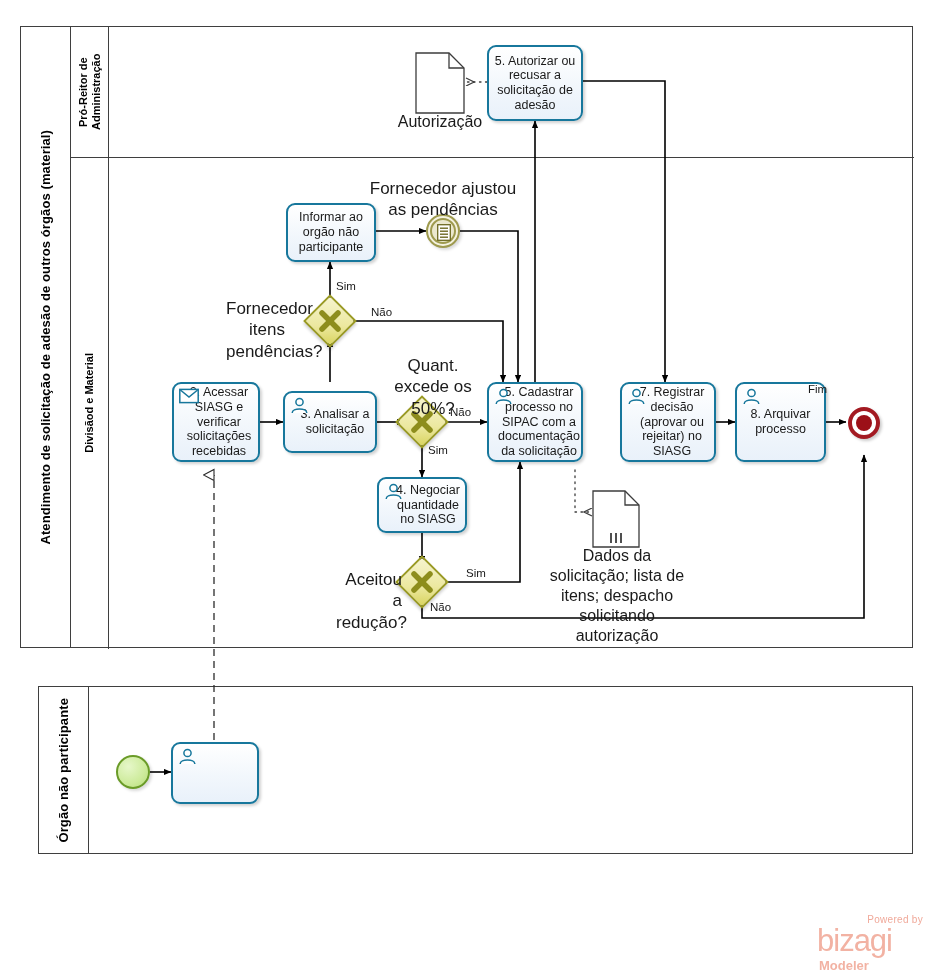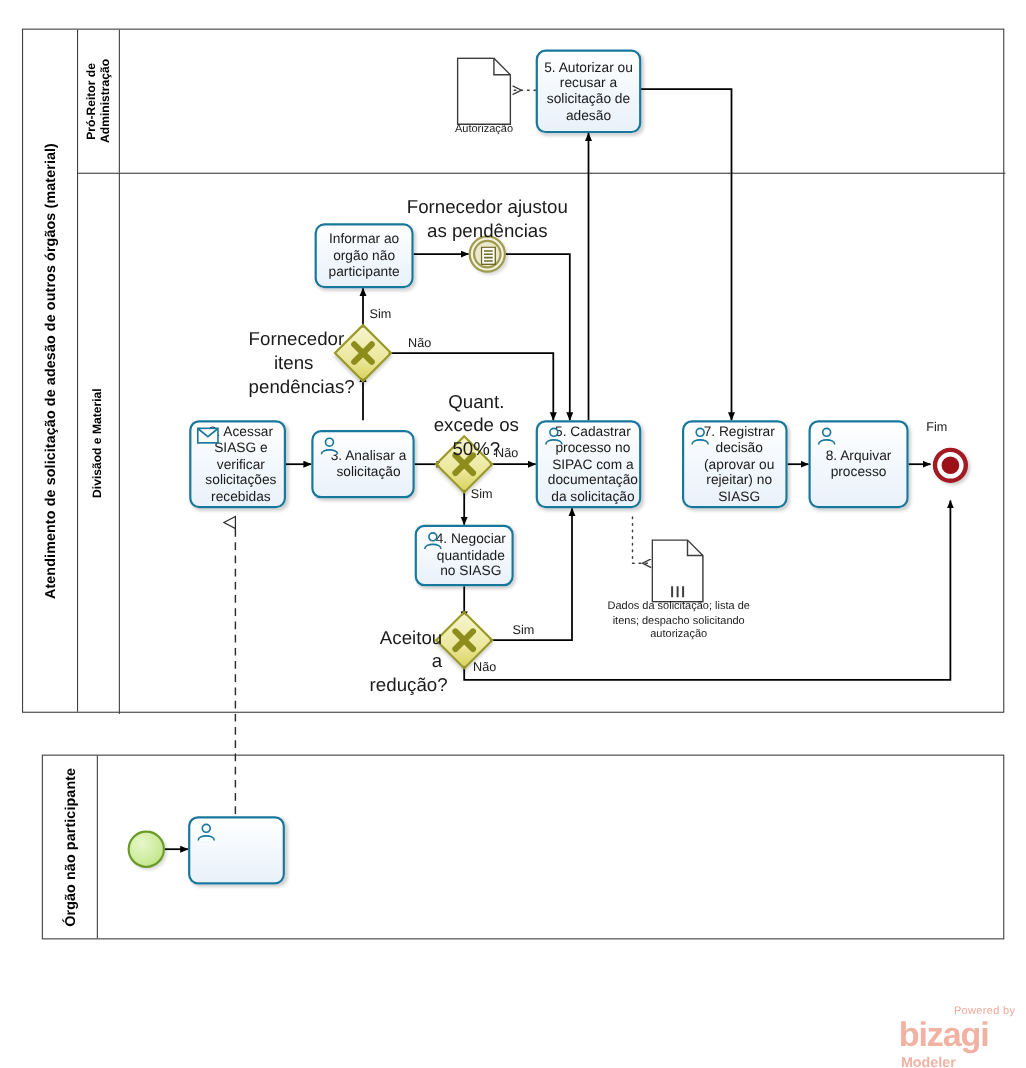--- a/index.html
+++ b/index.html
@@ -45,31 +45,31 @@
       border-radius:50%;background:#9c1018;display:block;}
   .ev-inter{position:absolute;width:34px;height:34px;border-radius:50%;
       border:2px solid #9e9a4e;box-sizing:border-box;background:#f4f2e0;
       box-shadow:2px 2px 3px rgba(0,0,0,.15);}
   .ev-inter .ring2{position:absolute;left:2px;top:2px;right:2px;bottom:2px;border-radius:50%;
       border:2px solid #9e9a4e;box-sizing:border-box;background:#ebe8cf;}
   .ev-inter .mk{position:absolute;left:9px;top:8px;width:14px;height:17px;}
 
   
   .dobj{position:absolute;}
-  .dlabel{position:absolute;text-align:center;font-size:10px;color:#1a1a1a;line-height:1.25;}
+  .dlabel{position:absolute;text-align:center;font-size:16px;color:#1a1a1a;line-height:1.25;}
 
   
   .svgl{position:absolute;left:0;top:0;width:933px;height:971px;pointer-events:none;}
   .flab{position:absolute;font-size:11.5px;color:#1a1a1a;background:transparent;white-space:nowrap;}
   .nlab{position:absolute;font-size:17px;color:#1a1a1a;text-align:center;line-height:1.25;}
 
   
   .logo{position:absolute;text-align:left;}
   .logo .pw{font-size:10px;color:#f0a99a;font-weight:normal;letter-spacing:.3px;position:absolute;right:0;top:0;}
-  .logo .bz{font-size:31px;color:#f2b2a3;font-weight:bold;letter-spacing:-1px;line-height:1;position:absolute;left:0;top:11px;}
+  .logo .bz{font-size:31px;color:#f2b2a3;font-weight:normal;letter-spacing:-1px;line-height:1;position:absolute;left:0;top:11px;}
   .logo .md{font-size:13px;color:#f2b2a3;font-weight:bold;position:absolute;left:2px;top:44px;}
 </style>
 </head>
 <body>
 
 <div id="stage">
 
   <div class="pool" style="left:20px;top:26px;width:893px;height:622px;">
     <div class="pool-title" style="width:50px;">
       <span>Atendimento de solicitação de adesão de outros órgãos (material)</span>
@@ -269,21 +269,21 @@
     <svg class="task-ico" viewBox="0 0 20 17">
       <circle cx="9.5" cy="5" r="3.6" fill="#fff" stroke="#17779c" stroke-width="1.5"></circle>
       <path d="M2.2,16 C2.2,10.6 16.8,10.6 16.8,16" fill="#fff" stroke="#17779c" stroke-width="1.5"></path>
     </svg>
     <span class="tx">8. Arquivar processo</span>
   </div>
 
   <div class="ev-end" style="left:848px;top:407px;">
     <i></i>
   </div>
-  <div class="flab" style="left:808px;top:383px;margin-left:34px;">Fim</div>
+  <div class="flab" style="left:808px;top:383px;">Fim</div>
 
   <div class="ev-start" style="left:116px;top:755px;"></div>
 
   <div class="task" style="left:171px;top:742px;width:88px;height:62px;">
     <svg class="task-ico" viewBox="0 0 20 17">
       <circle cx="9.5" cy="5" r="3.6" fill="#fff" stroke="#17779c" stroke-width="1.5"></circle>
       <path d="M2.2,16 C2.2,10.6 16.8,10.6 16.8,16" fill="#fff" stroke="#17779c" stroke-width="1.5"></path>
     </svg>
   </div>
 

